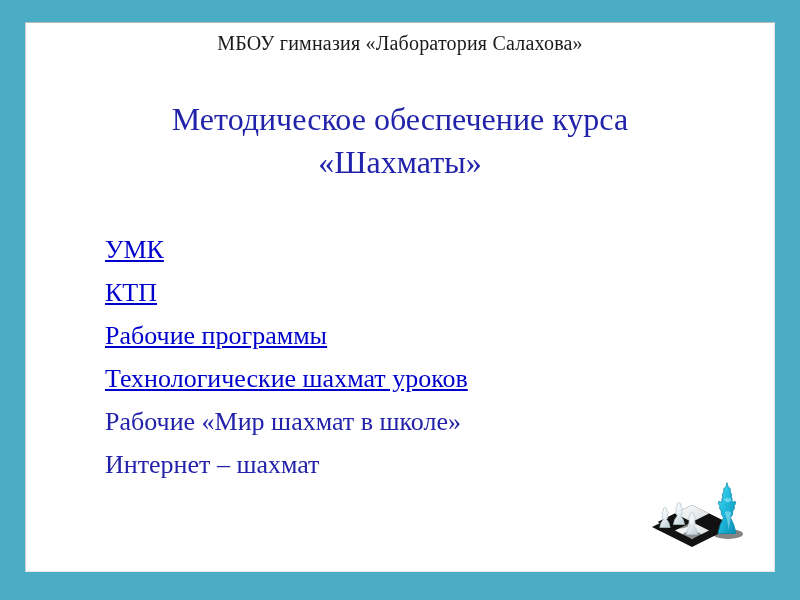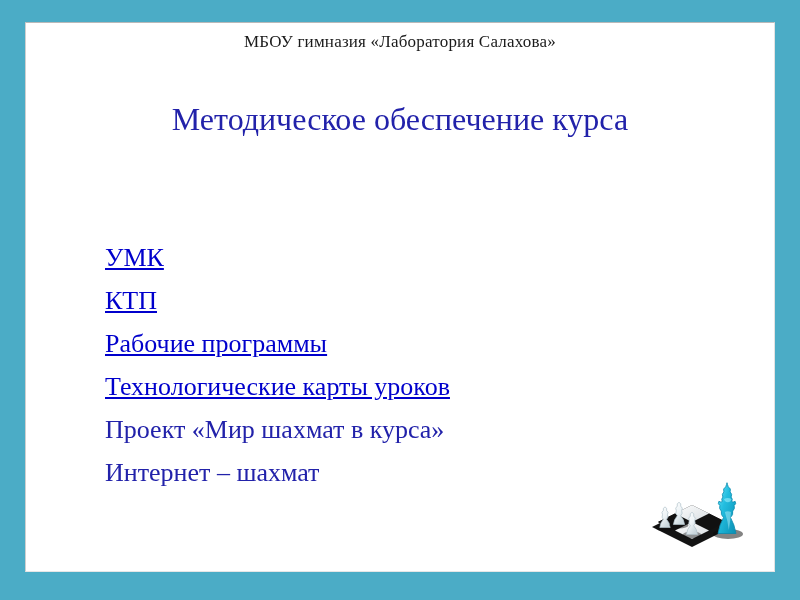--- a/index.html
+++ b/index.html
@@ -36,21 +36,21 @@
     border-bottom: 1px solid #e6e6e6;
     overflow: hidden;
   }
 
   .header {
     position: absolute;
     top: 9px;
     left: 0;
     right: 0;
     text-align: center;
-    font-size: 17px;
+    font-size: 20px;
     color: #1a1a1a;
     letter-spacing: 0.2px;
     white-space: nowrap;
   }
 
   .title-block {
     position: absolute;
     top: 75px;
     left: 0;
     right: 0;
@@ -59,21 +59,21 @@
     font-size: 32px;
     line-height: 1.35;
   }
   .title-line {
     display: block;
     white-space: nowrap;
   }
 
   .bullet-list {
     position: absolute;
-    top: 213px;
+    top: 205px;
     left: 79px;
     right: 40px;
     margin: 0;
     padding: 0;
     list-style: none;
   }
   .bullet-list li {
     font-size: 26px;
     line-height: 43px;
     color: #2222AA;
@@ -105,37 +105,38 @@
 </head>
 <body>
 
 <div class="slide">
   <div class="slide-inner">
 
     <div class="header">МБОУ гимназия «Лаборатория Салахова»</div>
 
     <div class="title-block">
       <span class="title-line">Методическое обеспечение курса</span>
+      <span class="title-line">«Шахматы»</span>
     </div>
 
     <ul class="bullet-list">
       <li class="link">
         <span class="txt">УМК</span>
       </li>
       <li class="link">
         <span class="txt">КТП</span>
       </li>
       <li class="link">
         <span class="txt">Рабочие программы</span>
       </li>
       <li class="link">
-        <span class="txt">Технологические карты уроков</span>
+        <span class="txt">Технологические шахмат уроков</span>
       </li>
       <li>
-        <span class="txt">Проект «Мир шахмат в курса»</span>
+        <span class="txt">Рабочие «Мир шахмат в школе»</span>
       </li>
       <li>
         <span class="txt">Интернет – шахмат</span>
       </li>
     </ul>
 
     <div class="chess-art">
       <svg viewBox="0 0 148 100" xmlns="http://www.w3.org/2000/svg">
         <defs>
           <linearGradient id="queenGrad" x1="0" y1="0" x2="1" y2="1">

